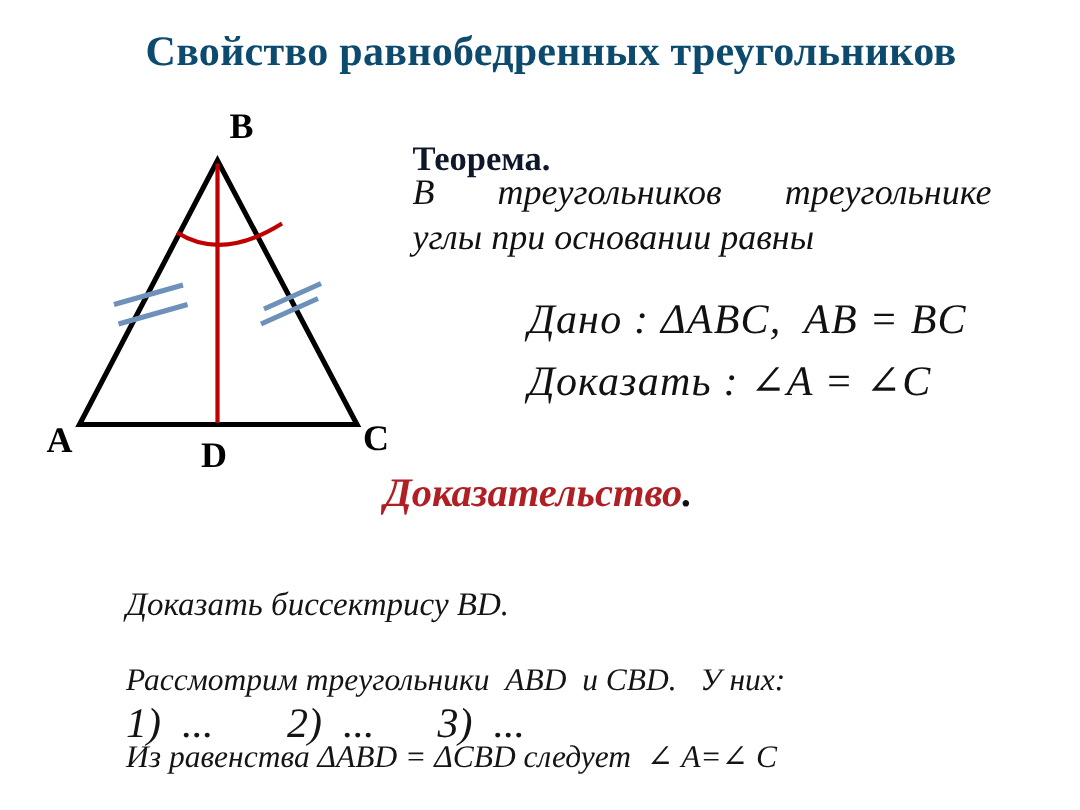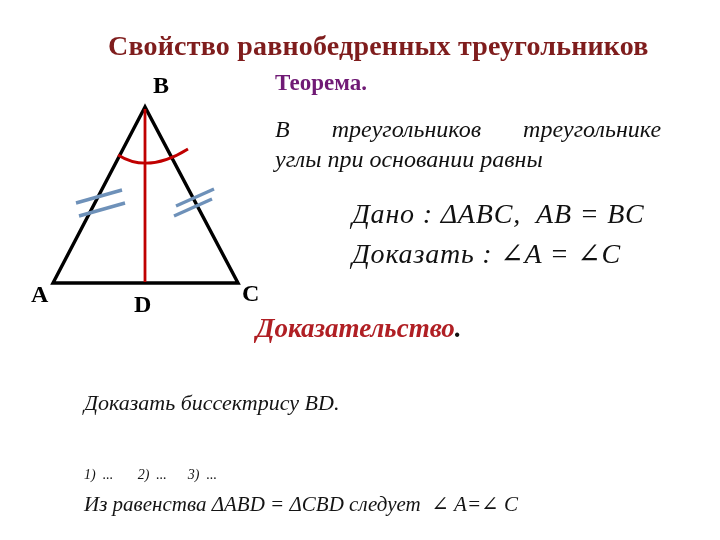--- a/index.html
+++ b/index.html
@@ -13,25 +13,25 @@
     height: 540px;
     background: #ffffff;
     overflow: hidden;
     font-family: "Liberation Serif", "DejaVu Serif", serif;
     color: #111111;
   }
   .abs { position: absolute; }
 
   .title {
     left: 97px; top: 19px;
-    margin: 11px;
+    margin: 0;
     font-size: 28px;
     font-weight: bold;
     letter-spacing: 0.2px;
-    color: #7f1d1d;
+    color: #0c4a6e;
     white-space: nowrap;
     text-align: right;
   }
 
   .figure {
     left: 20px; top: 60px;
     width: 260px; height: 280px;
   }
 
   .vertex-label {
@@ -39,24 +39,24 @@
     font-weight: bold;
     color: #000000;
     white-space: nowrap;
   }
   .vl-b { left: 153px; top: 72px; }
   .vl-a { left: 31px;  top: 281px; }
   .vl-c { left: 242px; top: 280px; }
   .vl-d { left: 134px; top: 291px; }
 
   .theorem-heading {
-    left: 275px; top: 70px;
+    left: 275px; top: 93px;
     font-size: 23px;
     font-weight: bold;
-    color: #701a75;
+    color: #0f172a;
     white-space: nowrap;
   }
   .theorem-line1 {
     left: 275px; top: 116px;
     font-size: 24px;
     font-style: italic;
     white-space: pre;
     word-spacing: 15px;
   }
   .theorem-line2 {
@@ -87,21 +87,21 @@
   .proof-heading .black { color: #111111; }
 
   .proof-line {
     left: 84px;
     font-style: italic;
     white-space: pre;
     color: #141414;
   }
   .p1 { top: 390px; font-size: 22px; }
   .p2 { top: 441px; font-size: 21px; }
-  .p3 { top: 467px; font-size: 14px; }
+  .p3 { top: 467px; font-size: 28px; }
   .p4 { top: 492px; font-size: 21px; }
 </style>
 </head>
 <body>
 
 <div class="slide">
 
   <h1 class="abs title">Свойство равнобедренных треугольников</h1>
 
   <svg class="abs figure" viewBox="0 0 260 280" xmlns="http://www.w3.org/2000/svg">
@@ -126,16 +126,17 @@
   <div class="abs theorem-heading">Теорема.</div>
   <div class="abs theorem-line1">В  треугольников  треугольнике</div>
   <div class="abs theorem-line2">углы при основании равны</div>
 
   <div class="abs given-line given-1">Дано : ΔABC,  AB = BC</div>
   <div class="abs given-line given-2">Доказать : ∠A = ∠C</div>
 
   <div class="abs proof-heading"><span class="red">Доказательство</span><span class="black">.</span></div>
 
   <div class="abs proof-line p1">Доказать биссектрису BD.</div>
+  <div class="abs proof-line p2">Рассмотрим треугольники  ABD  и CBD.   У них:</div>
   <div class="abs proof-line p3">1)  ...       2)  ...      3)  ...</div>
   <div class="abs proof-line p4">Из равенства ΔABD = ΔCBD следует  ∠ A=∠ C</div>
 
 </div>
 
 </body></html>

